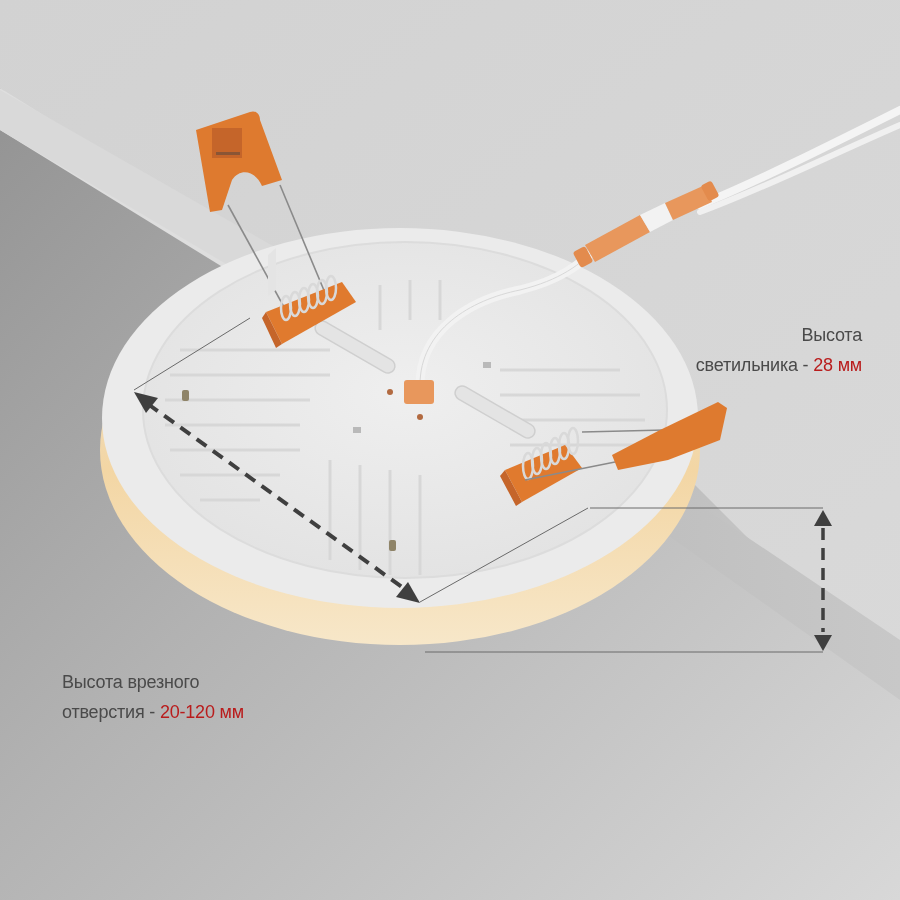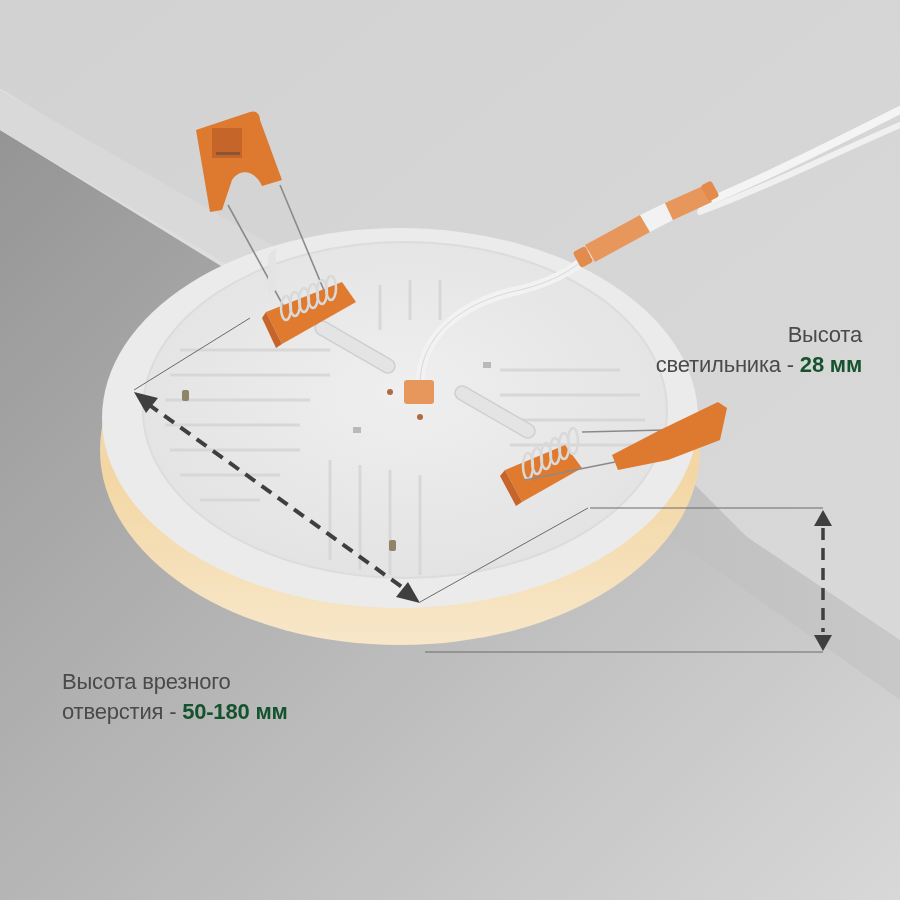--- a/index.html
+++ b/index.html
@@ -1,19 +1,19 @@
 <!DOCTYPE html>
 <html><head>
   <meta charset="utf-8">
   <style>
     html, body { margin: 0; padding: 0; }
     body { width: 900px; height: 900px; overflow: hidden; background: #c9c9c9; position: relative; font-family: "Liberation Sans", "DejaVu Sans", sans-serif; }
     #scene { position: absolute; left: 0; top: 0; width: 900px; height: 900px; }
-    .caption { position: absolute; color: #4a4a4a; font-size: 22px; line-height: 30px; letter-spacing: -0.2px; }
-    .caption b { font-weight: 700; color: #14532d; }
+    .caption { position: absolute; color: #4a4a4a; font-size: 18px; line-height: 30px; letter-spacing: -0.2px; }
+    .caption b { font-weight: 400; color: #b91c1c; }
     #cap-height { right: 38px; top: 320px; text-align: right; }
     #cap-diameter { left: 62px; top: 667px; text-align: left; }
   </style>
 </head>
 <body>
 
 <svg id="scene" viewBox="0 0 900 900" xmlns="http://www.w3.org/2000/svg">
   <defs>
     <linearGradient id="bgGrad" x1="0" y1="0" x2="1" y2="1">
       <stop offset="0" stop-color="#8f8f8f"></stop>
@@ -160,14 +160,14 @@
   </g>
 </svg>
 
 <div id="cap-height" class="caption">
   <div>Высота</div>
   <div><span>светильника - </span><b>28 мм</b></div>
 </div>
 
 <div id="cap-diameter" class="caption">
   <div>Высота врезного</div>
-  <div><span>отверстия - </span><b>50-180 мм</b></div>
+  <div><span>отверстия - </span><b>20-120 мм</b></div>
 </div>
 
 </body></html>

